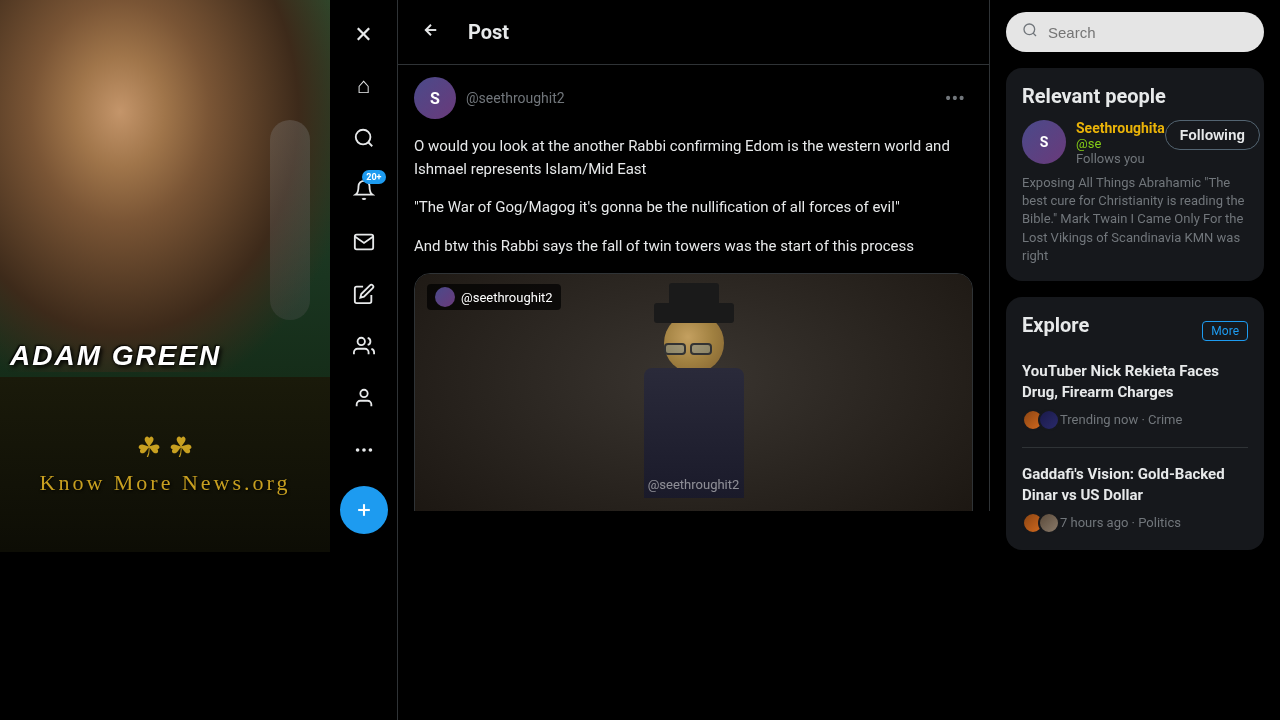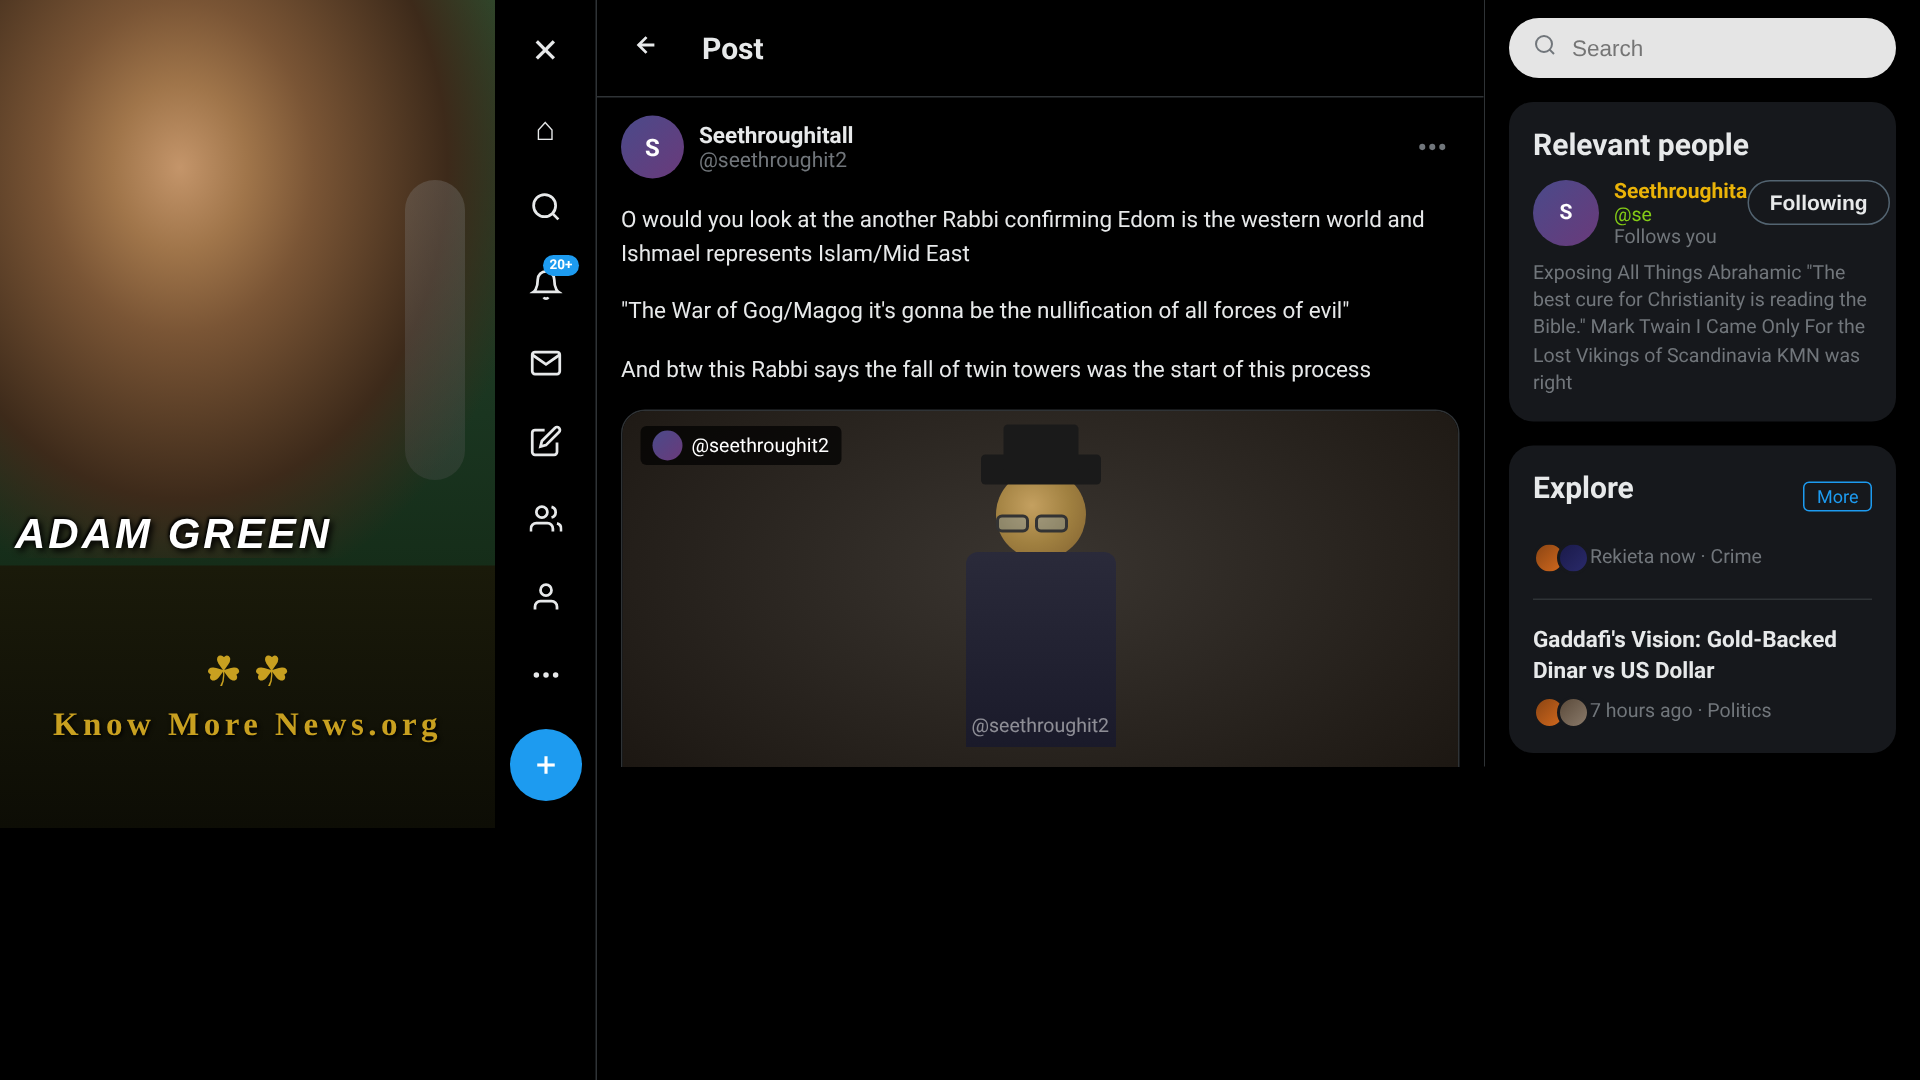--- a/index.html
+++ b/index.html
@@ -42,21 +42,21 @@
       height: 175px;
       background: linear-gradient(to bottom, #1a1a0a 0%, #0d0d05 100%);
       display: flex;
       align-items: center;
       justify-content: center;
       padding: 10px;
     }
     .bottom-text {
       color: #c8a020;
       font-size: 22px;
-      font-weight: 700;
+      font-weight: 400;
       font-family: 'Impact', serif;
       text-align: center;
       letter-spacing: 3px;
       text-shadow: 1px 1px 3px #000;
       line-height: 1.4;
     }
 
     
     .twitter-panel {
       flex: 1;
@@ -468,21 +468,20 @@
           </svg>
       </div>
       <div class="page-title">Post</div>
     </div>
 
     <div class="post-author-row">
       <div class="avatar">
         <span style="font-size:16px;">S</span>
       </div>
       <div class="author-info">
-        <div class="author-name">Seethroughitall</div>
         <div class="author-handle">@seethroughit2</div>
       </div>
       <div class="more-btn">•••</div>
     </div>
 
     <div class="post-text">O would you look at the another Rabbi confirming Edom is the western world and Ishmael represents Islam/Mid East</div>
     <div class="post-text">"The War of Gog/Magog it's gonna be the nullification of all forces of evil"</div>
     <div class="post-text">And btw this Rabbi says the fall of twin towers was the start of this process</div>
 
     <div class="video-container">
@@ -542,26 +541,27 @@
       <div class="rp-bio">Exposing All Things Abrahamic "The best cure for Christianity is reading the Bible." Mark Twain I Came Only For the Lost Vikings of Scandinavia KMN was right</div>
     </div>
 
     <div class="sidebar-section">
       <div class="explore-header">
         <div class="sidebar-section-title">Explore</div>
         <span class="beta-badge">More</span>
       </div>
 
       <div class="explore-item">
+        <div class="explore-item-title">YouTuber Nick Rekieta Faces Drug, Firearm Charges</div>
         <div class="explore-meta">
           <div class="explore-avatars">
             <div class="explore-avatar"></div>
             <div class="explore-avatar"></div>
           </div>
-          <span class="explore-tag">Rekieta now · Crime</span>
+          <span class="explore-tag">Trending now · Crime</span>
         </div>
       </div>
 
       <div class="explore-item">
         <div class="explore-item-title">Gaddafi's Vision: Gold-Backed Dinar vs US Dollar</div>
         <div class="explore-meta">
           <div class="explore-avatars">
             <div class="explore-avatar"></div>
             <div class="explore-avatar" style="background:linear-gradient(135deg,#5a4a3a 0%,#8a7a6a 100%);"></div>
           </div>

